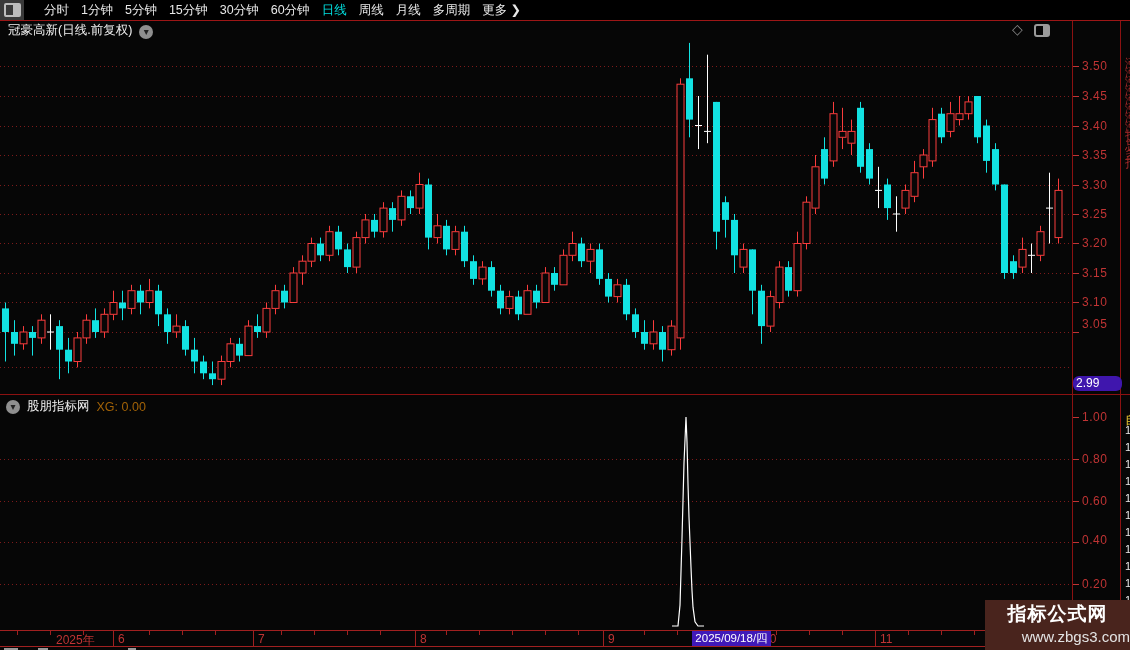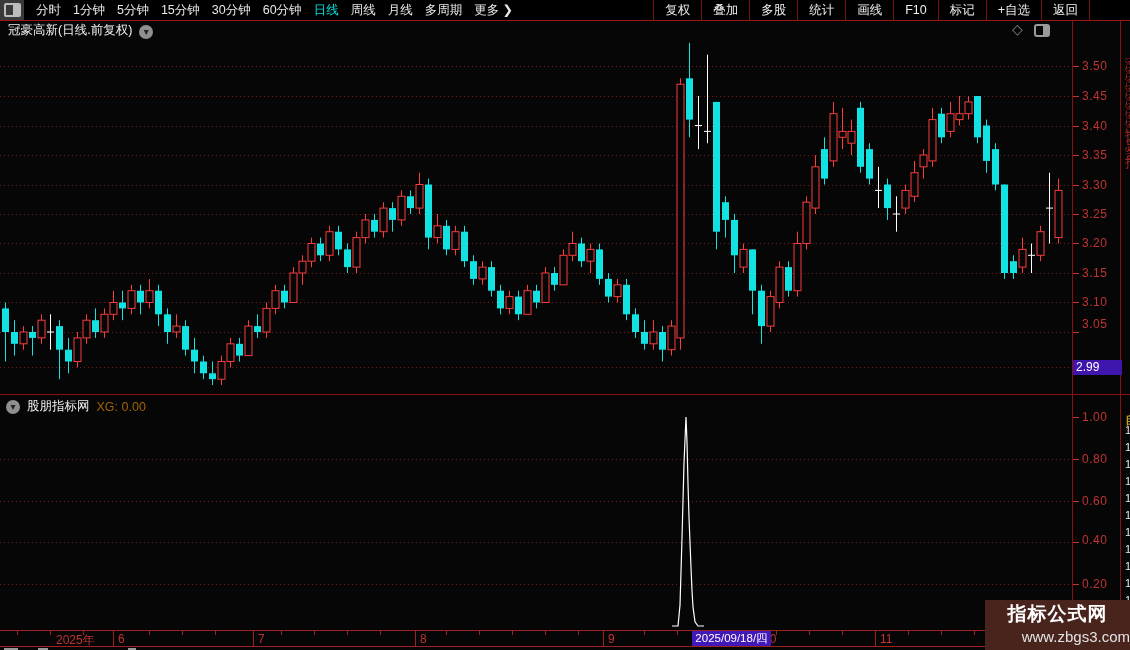--- a/index.html
+++ b/index.html
@@ -4,21 +4,21 @@
 <style>
   html,body{margin:0;padding:0;background:#000;}
   #root{position:relative;width:1130px;height:650px;background:#060606;overflow:hidden;
         font-family:"Liberation Sans","DejaVu Sans",sans-serif;-webkit-font-smoothing:none;}
   
   .toolbar{position:absolute;left:0;top:0;width:1130px;height:20px;background:#000;
            border-bottom:1px solid #9c1616;display:flex;align-items:center;}
   .tb-iconcell{width:24px;height:20px;background:#3a3a3a;display:flex;align-items:center;justify-content:center;flex:0 0 auto;}
   .tb-ic{width:13px;height:10px;border:2px solid #bdbdbd;border-radius:2px;position:relative;}
   .tb-ic::after{content:"";position:absolute;right:0;top:0;width:6px;height:10px;background:#bdbdbd;}
-  .tb-left{display:flex;align-items:center;gap:12px;padding-left:12px;}
+  .tb-left{display:flex;align-items:center;gap:12px;padding-left:20px;}
   .tb-left .tbi{color:#e8e8e8;font-size:12.5px;cursor:default;white-space:nowrap;}
   .tb-left .tbi.active{color:#00dfdf;}
   .tb-right{position:absolute;right:40px;top:0;height:20px;display:flex;}
   .tb-right .tbr{color:#efefef;font-size:12.5px;padding:0 11px;height:20px;line-height:20px;
                  border-left:1px solid #7d0e0e;white-space:nowrap;}
   .tb-right .tbr:last-child{border-right:1px solid #7d0e0e;}
   
   .title-row{position:absolute;left:8px;top:22px;display:flex;align-items:flex-end;gap:7px;}
   .title-row .t{color:#f2f2f2;font-size:12.5px;}
   .circ{width:14px;height:14px;border-radius:50%;background:#8f8f8f;color:#222;font-size:10px;
@@ -432,31 +432,20 @@
         <span class="tbi">5分钟</span>
         <span class="tbi">15分钟</span>
         <span class="tbi">30分钟</span>
         <span class="tbi">60分钟</span>
         <span class="tbi active">日线</span>
         <span class="tbi">周线</span>
         <span class="tbi">月线</span>
         <span class="tbi">多周期</span>
         <span class="tbi">更多 ❯</span>
       </div>
-    <div class="tb-right" id="tbRight">
-        <span class="tbr">复权</span>
-        <span class="tbr">叠加</span>
-        <span class="tbr">多股</span>
-        <span class="tbr">统计</span>
-        <span class="tbr">画线</span>
-        <span class="tbr">F10</span>
-        <span class="tbr">标记</span>
-        <span class="tbr">+自选</span>
-        <span class="tbr">返回</span>
-      </div>
   </div>
 
   <div class="title-row">
     <span class="t">冠豪高新(日线.前复权)</span>
     <span class="circ">▾</span>
   </div>
   <span class="diamond">◇</span>
   <div class="split-ic"></div>
 
   <div id="mainAxis">
@@ -464,21 +453,21 @@
       <span class="ylab" style="left: 1082px; top: 89px;">3.45</span>
       <span class="ylab" style="left: 1082px; top: 119px;">3.40</span>
       <span class="ylab" style="left: 1082px; top: 148px;">3.35</span>
       <span class="ylab" style="left: 1082px; top: 178px;">3.30</span>
       <span class="ylab" style="left: 1082px; top: 207px;">3.25</span>
       <span class="ylab" style="left: 1082px; top: 236px;">3.20</span>
       <span class="ylab" style="left: 1082px; top: 266px;">3.15</span>
       <span class="ylab" style="left: 1082px; top: 295px;">3.10</span>
       <span class="ylab" style="left: 1082px; top: 317px;">3.05</span>
     </div>
-  <div class="minlab" style="top:360px;">2.99</div>
+  <div class="minlab" style="top:376px;border-radius:6px;">2.99</div>
 
   <div class="sub-head">
     <span class="circ">▾</span>
     <span class="n">股朋指标网</span>
     <span class="v">XG: 0.00</span>
   </div>
   <div id="subAxis">
       <span class="ylab" style="left: 1082px; top: 410px;">1.00</span>
       <span class="ylab" style="left: 1082px; top: 452px;">0.80</span>
       <span class="ylab" style="left: 1082px; top: 494px;">0.60</span>

